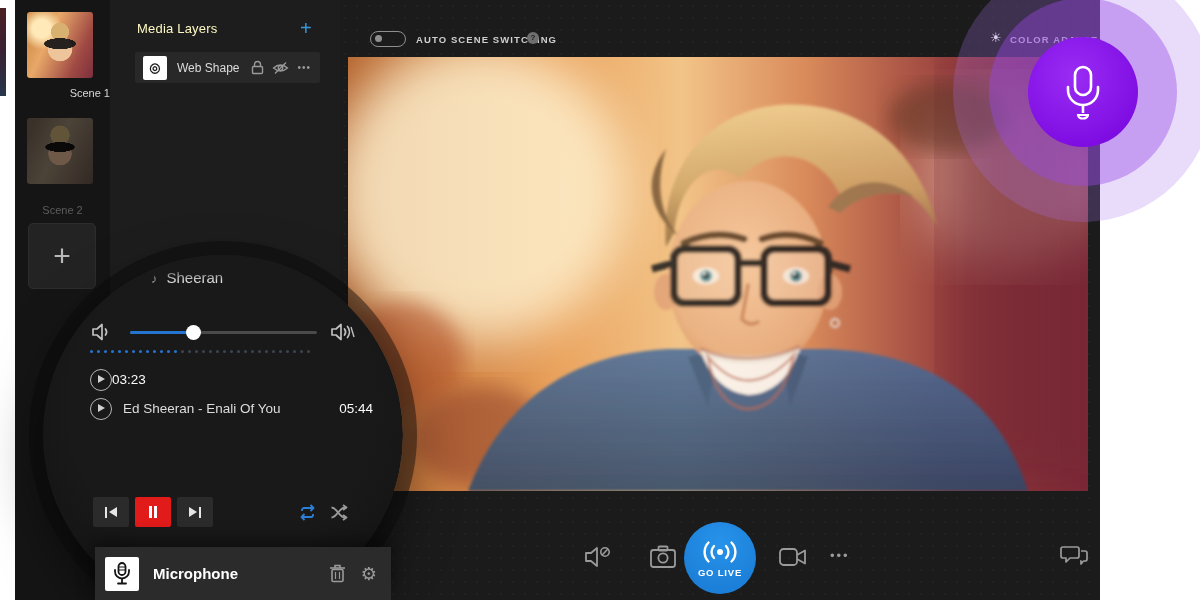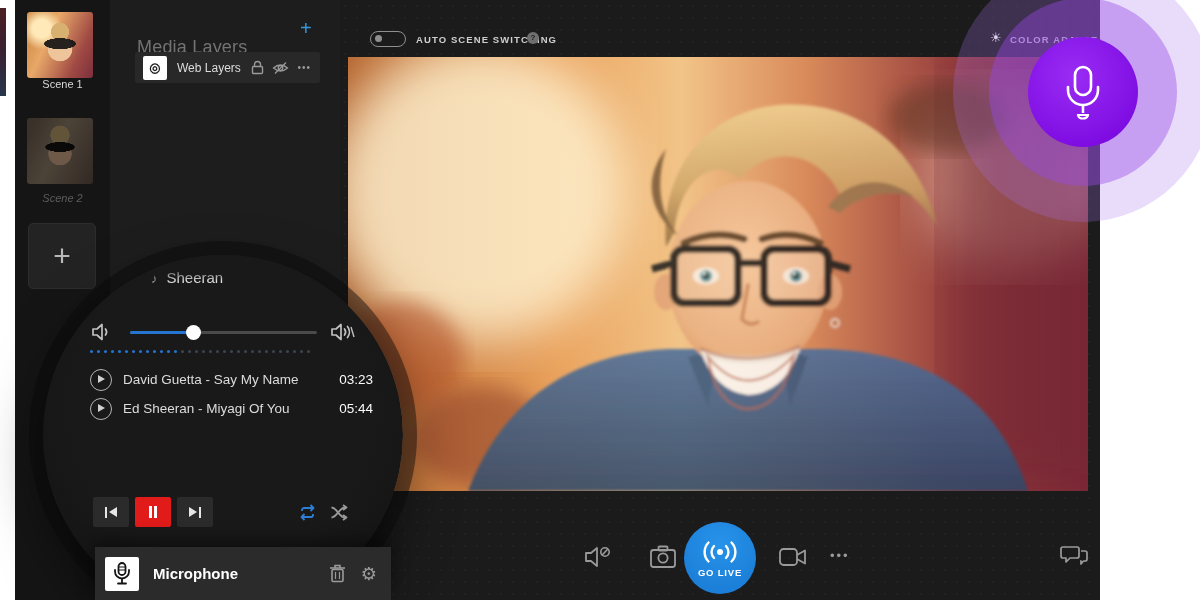--- a/index.html
+++ b/index.html
@@ -35,21 +35,21 @@
     filter:brightness(.55);
   }
   .scene-label { position:absolute; left:0; width:95px; text-align:center; font-size:11px; color:#d8d8d8; }
   .scene-label.inactive { color:#5c5c5c; }
   .scene-add { position:absolute; left:13px; top:223px; width:68px; height:66px; background:#232323;
     border:1px solid #2d2d2d; border-radius:5px; display:flex; align-items:center; justify-content:center;
     color:#b8b8b8; font-size:30px; font-weight:300; }
 
   
   .layers-panel { position:absolute; left:95px; top:0; width:230px; height:600px; background:#1d1d1d; }
-  .layers-header { position:absolute; left:27px; top:21px; font-size:18px; color:#737373; letter-spacing:.2px;margin-top:16px; }
+  .layers-header { position:absolute; left:27px; top:21px; font-size:13px; color:#fef9c3; letter-spacing:.2px; }
   .layers-add { position:absolute; left:190px; top:17px; color:#3398db; font-size:20px; font-weight:400; }
   .layer-row { position:absolute; left:25px; top:52px; width:185px; height:31px; background:#282828;
     border-radius:2px; display:flex; align-items:center; }
   .layer-tile { width:24px; height:24px; background:#fff; border-radius:2px; margin-left:8px;
     display:flex; align-items:center; justify-content:center; font-size:13px; color:#1a1a1a; font-weight:bold; }
   .layer-name { margin-left:10px; font-size:12px; color:#dcdcdc; flex:1; }
   .layer-icons { display:flex; align-items:center; gap:8px; margin-right:9px; color:#9a9a9a; }
 
   
   .toggle { position:absolute; left:355px; top:31px; width:36px; height:16px; border:1.5px solid #8f8f8f;
@@ -139,40 +139,40 @@
 <div class="stage">
 
   <div class="edge-sliver"></div>
 
   <div class="app">
 
     <div class="scenes">
       <div class="scene-thumb" style="top:12px;">
         <div class="thumb-art"></div>
       </div>
-      <div class="scene-label" style="top:78px;">Scene 1</div>
+      <div class="scene-label" style="top:87px;text-align:right;">Scene 1</div>
       <div class="scene-thumb" style="top:118px;">
         <div class="thumb-art dim"></div>
       </div>
-      <div class="scene-label inactive" style="top:192px;font-style:italic;">Scene 2</div>
+      <div class="scene-label inactive" style="top:204px;">Scene 2</div>
       <div class="scene-add">
         <span>+</span>
       </div>
     </div>
 
     <div class="layers-panel">
       <div class="layers-header">Media Layers</div>
       <div class="layers-add">
         <span>+</span>
       </div>
       <div class="layer-row">
         <div class="layer-tile">
           <span>◎</span>
         </div>
-        <div class="layer-name">Web Layers</div>
+        <div class="layer-name">Web Shape</div>
         <div class="layer-icons">
           <svg width="13" height="15" viewBox="0 0 13 15">
             <rect x="1.5" y="6.5" width="10" height="7" rx="1" fill="none" stroke="#9a9a9a" stroke-width="1.4"></rect>
             <path d="M3.5,6.5 V4.5 a3,3 0 0 1 6,0 V6.5" fill="none" stroke="#9a9a9a" stroke-width="1.4"></path>
           </svg>
           <svg width="17" height="14" viewBox="0 0 17 14">
             <path d="M1.5,7 Q8.5,1 15.5,7 Q8.5,13 1.5,7 Z" fill="none" stroke="#9a9a9a" stroke-width="1.3"></path>
             <circle cx="8.5" cy="7" r="2.3" fill="none" stroke="#9a9a9a" stroke-width="1.3"></circle>
             <line x1="3" y1="12.5" x2="14" y2="1.5" stroke="#9a9a9a" stroke-width="1.3"></line>
           </svg>
@@ -358,28 +358,27 @@
         <span class="dot"></span>
         <span class="dot"></span>
         <span class="dot"></span>
       </div>
 
     <div class="tracks">
       <div class="track">
         <div class="tk-icon">
             <span class="play"></span>
           </div>
-        <div class="tk-title">David Guetta - Say My Name</div>
         <div class="tk-time">03:23</div>
       </div>
       <div class="track">
         <div class="tk-icon">
             <span class="play"></span>
           </div>
-        <div class="tk-title">Ed Sheeran - Miyagi Of You</div>
+        <div class="tk-title">Ed Sheeran - Enali Of You</div>
         <div class="tk-time">05:44</div>
       </div>
     </div>
 
     <div class="transport">
       <div class="tp-btn" style="left:0;">
         <span class="bar-v"></span>
           <span class="tri-l"></span>
       </div>
       <div class="tp-btn red" style="left:42px;">

